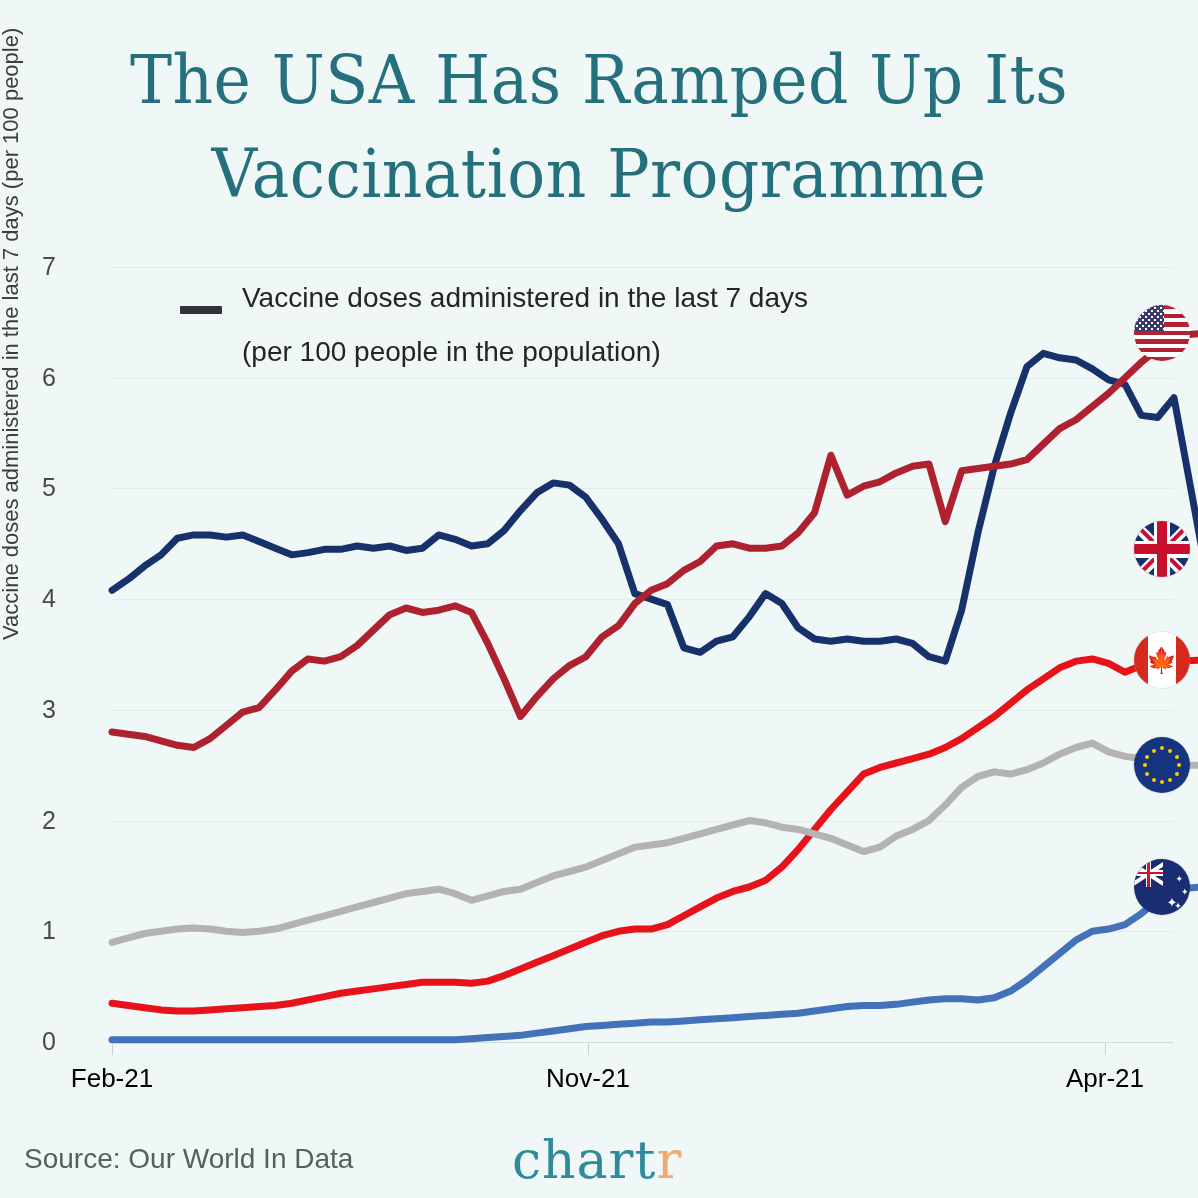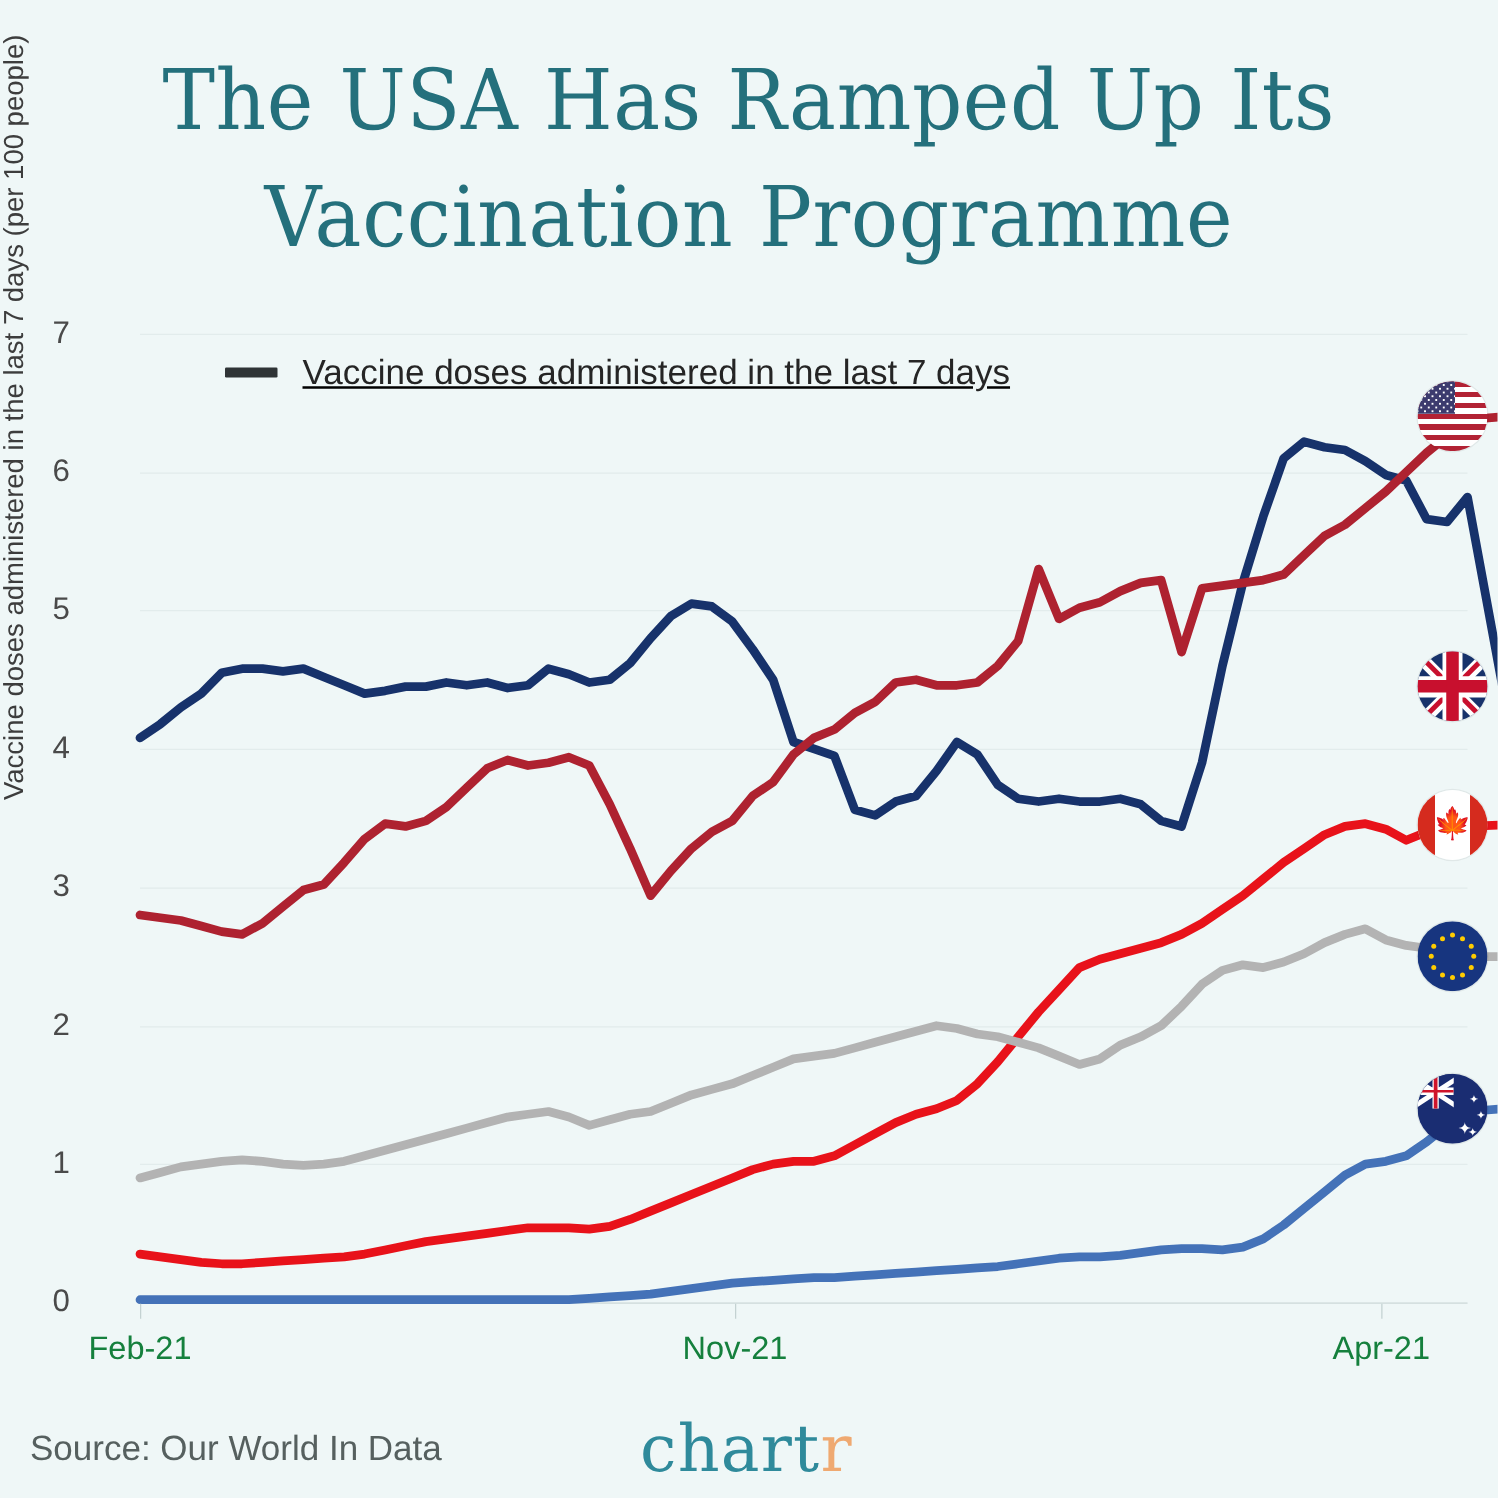--- a/index.html
+++ b/index.html
@@ -82,21 +82,21 @@
     width: 1px;
     height: 12px;
     background: #c4d2d2;
   }
   .xtick-label {
     position: absolute;
     top: 1063px;
     width: 200px;
     margin-left: -100px;
     text-align: center;
-    color: #15803d;
+    color: #000000;
     font-size: 26px;
   }
 
   
   #yaxis-title {
     position: absolute;
     left: -2px;
     top: 640px;
     width: 760px;
     transform: rotate(-90deg);
@@ -109,23 +109,22 @@
 
   
   #legend {
     position: absolute;
     left: 180px;
     top: 282px;
     width: 720px;
   }
   #legend-row1 {
     display: flex;
-    align-items: center;
+    align-items: flex-end;
     gap: 20px;
-    text-decoration: underline;
   }
   #legend-swatch {
     width: 42px;
     height: 8px;
     background: #2f3436;
     border-radius: 1px;
     flex: none;
   }
   .legend-text {
     color: #252525;
@@ -317,20 +316,23 @@
 
     <div id="axis-baseline"></div>
 
     <div id="yaxis-title">Vaccine doses administered in the last 7 days (per 100 people)</div>
 
     <div id="legend">
       <div id="legend-row1">
         <div id="legend-swatch"></div>
         <div class="legend-text">Vaccine doses administered in the last 7 days</div>
       </div>
+      <div id="legend-row2">
+        <div class="legend-text">(per 100 people in the population)</div>
+      </div>
     </div>
 
     <svg id="series-svg" viewBox="0 0 1198 1198" preserveAspectRatio="none">
         <path d="M112.00 590.29 L128.34 579.21 L144.68 565.93 L161.02 554.86 L177.35 538.25 L193.69 534.93 L210.03 534.93 L226.37 537.14 L242.71 534.93 L259.05 541.57 L275.38 548.21 L291.72 554.86 L308.06 552.64 L324.40 549.32 L340.74 549.32 L357.08 546.00 L373.42 548.21 L389.75 546.00 L406.09 550.43 L422.43 548.21 L438.77 534.93 L455.11 539.36 L471.45 546.00 L487.78 543.79 L504.12 530.50 L520.46 510.57 L536.80 492.86 L553.14 482.89 L569.48 485.11 L585.82 497.29 L602.15 519.43 L618.49 543.79 L634.83 593.61 L651.17 599.14 L667.51 604.68 L683.85 647.86 L700.18 652.29 L716.52 641.21 L732.86 636.79 L749.20 616.86 L765.54 593.61 L781.88 603.57 L798.22 627.93 L814.55 639.00 L830.89 641.21 L847.23 639.00 L863.57 641.21 L879.91 641.21 L896.25 639.00 L912.58 643.43 L928.92 656.71 L945.26 661.14 L961.60 610.21 L977.94 532.71 L994.28 466.29 L1010.62 413.14 L1026.95 366.64 L1043.29 353.36 L1059.63 357.79 L1075.97 360.00 L1092.31 368.86 L1108.65 379.93 L1124.98 384.36 L1141.32 415.36 L1157.66 417.57 L1174.00 397.64 L1202.00 549.32" class="series-path" stroke="#17326b"></path>
         <path d="M112.00 732.00 L128.34 734.21 L144.68 736.43 L161.02 740.86 L177.35 745.29 L193.69 747.50 L210.03 738.64 L226.37 725.36 L242.71 712.07 L259.05 707.64 L275.38 689.93 L291.72 671.11 L308.06 658.93 L324.40 661.14 L340.74 656.71 L357.08 645.64 L373.42 630.14 L389.75 614.64 L406.09 608.00 L422.43 612.43 L438.77 610.21 L455.11 605.79 L471.45 612.43 L487.78 643.43 L504.12 678.86 L520.46 716.50 L536.80 696.57 L553.14 678.86 L569.48 665.57 L585.82 656.71 L602.15 636.79 L618.49 625.71 L634.83 603.57 L651.17 590.29 L667.51 583.64 L683.85 570.36 L700.18 561.50 L716.52 546.00 L732.86 543.79 L749.20 548.21 L765.54 548.21 L781.88 546.00 L798.22 532.71 L814.55 512.79 L830.89 455.21 L847.23 495.07 L863.57 486.21 L879.91 481.79 L896.25 472.93 L912.58 466.29 L928.92 464.07 L945.26 521.64 L961.60 470.71 L977.94 468.50 L994.28 466.29 L1010.62 464.07 L1026.95 459.64 L1043.29 444.14 L1059.63 428.64 L1075.97 419.79 L1092.31 406.50 L1108.65 393.21 L1124.98 377.71 L1141.32 362.21 L1157.66 348.93 L1174.00 335.64 L1202.00 333.43" class="series-path" stroke="#ae2230"></path>
         <path d="M112.00 1003.25 L128.34 1005.46 L144.68 1007.68 L161.02 1009.89 L177.35 1011.00 L193.69 1011.00 L210.03 1009.89 L226.37 1008.79 L242.71 1007.68 L259.05 1006.57 L275.38 1005.46 L291.72 1003.25 L308.06 999.93 L324.40 996.61 L340.74 993.29 L357.08 991.07 L373.42 988.86 L389.75 986.64 L406.09 984.43 L422.43 982.21 L438.77 982.21 L455.11 982.21 L471.45 983.32 L487.78 981.11 L504.12 975.57 L520.46 968.93 L536.80 962.29 L553.14 955.64 L569.48 949.00 L585.82 942.36 L602.15 935.71 L618.49 931.29 L634.83 929.07 L651.17 929.07 L667.51 924.64 L683.85 915.79 L700.18 906.93 L716.52 898.07 L732.86 891.43 L749.20 887.00 L765.54 880.36 L781.88 867.07 L798.22 849.36 L814.55 829.43 L830.89 809.50 L847.23 791.79 L863.57 774.07 L879.91 767.43 L896.25 763.00 L912.58 758.57 L928.92 754.14 L945.26 747.50 L961.60 738.64 L977.94 727.57 L994.28 716.50 L1010.62 703.21 L1026.95 689.93 L1043.29 678.86 L1059.63 667.79 L1075.97 661.14 L1092.31 658.93 L1108.65 663.36 L1124.98 672.21 L1141.32 665.57 L1157.66 670.00 L1174.00 661.14 L1202.00 660.04" class="series-path" stroke="#e8121a"></path>
         <path d="M112.00 942.36 L128.34 937.93 L144.68 933.50 L161.02 931.29 L177.35 929.07 L193.69 927.96 L210.03 929.07 L226.37 931.29 L242.71 932.39 L259.05 931.29 L275.38 929.07 L291.72 924.64 L308.06 920.21 L324.40 915.79 L340.74 911.36 L357.08 906.93 L373.42 902.50 L389.75 898.07 L406.09 893.64 L422.43 891.43 L438.77 889.21 L455.11 893.64 L471.45 900.29 L487.78 895.86 L504.12 891.43 L520.46 889.21 L536.80 882.57 L553.14 875.93 L569.48 871.50 L585.82 867.07 L602.15 860.43 L618.49 853.79 L634.83 847.14 L651.17 844.93 L667.51 842.71 L683.85 838.29 L700.18 833.86 L716.52 829.43 L732.86 825.00 L749.20 820.57 L765.54 822.79 L781.88 827.21 L798.22 829.43 L814.55 833.86 L830.89 838.29 L847.23 844.93 L863.57 851.57 L879.91 847.14 L896.25 836.07 L912.58 829.43 L928.92 820.57 L945.26 805.07 L961.60 787.36 L977.94 776.29 L994.28 771.86 L1010.62 774.07 L1026.95 769.64 L1043.29 763.00 L1059.63 754.14 L1075.97 747.50 L1092.31 743.07 L1108.65 751.93 L1124.98 756.36 L1141.32 758.57 L1157.66 763.00 L1174.00 765.21 L1202.00 765.21" class="series-path" stroke="#b3b3b3"></path>
         <path d="M112.00 1039.79 L128.34 1039.79 L144.68 1039.79 L161.02 1039.79 L177.35 1039.79 L193.69 1039.79 L210.03 1039.79 L226.37 1039.79 L242.71 1039.79 L259.05 1039.79 L275.38 1039.79 L291.72 1039.79 L308.06 1039.79 L324.40 1039.79 L340.74 1039.79 L357.08 1039.79 L373.42 1039.79 L389.75 1039.79 L406.09 1039.79 L422.43 1039.79 L438.77 1039.79 L455.11 1039.79 L471.45 1038.68 L487.78 1037.57 L504.12 1036.46 L520.46 1035.36 L536.80 1033.14 L553.14 1030.93 L569.48 1028.71 L585.82 1026.50 L602.15 1025.39 L618.49 1024.29 L634.83 1023.18 L651.17 1022.07 L667.51 1022.07 L683.85 1020.96 L700.18 1019.86 L716.52 1018.75 L732.86 1017.64 L749.20 1016.54 L765.54 1015.43 L781.88 1014.32 L798.22 1013.21 L814.55 1011.00 L830.89 1008.79 L847.23 1006.57 L863.57 1005.46 L879.91 1005.46 L896.25 1004.36 L912.58 1002.14 L928.92 999.93 L945.26 998.82 L961.60 998.82 L977.94 999.93 L994.28 997.71 L1010.62 991.07 L1026.95 980.00 L1043.29 966.71 L1059.63 953.43 L1075.97 940.14 L1092.31 931.29 L1108.65 929.07 L1124.98 924.64 L1141.32 913.57 L1157.66 900.29 L1174.00 889.21 L1202.00 887.00" class="series-path" stroke="#4472b8"></path>
       </svg>
 

